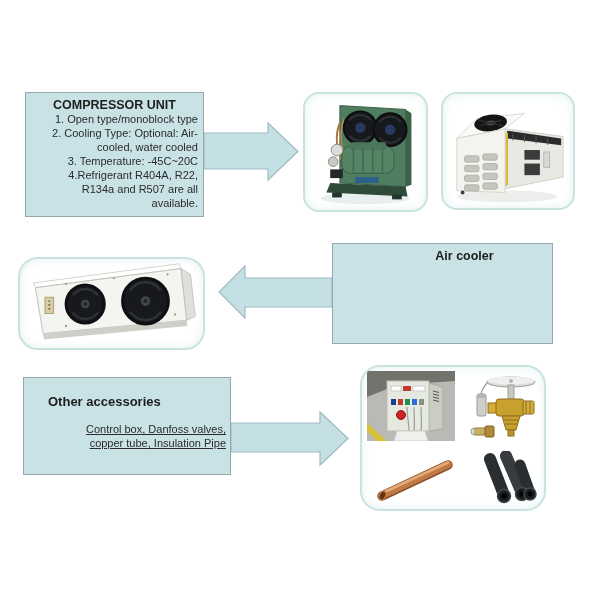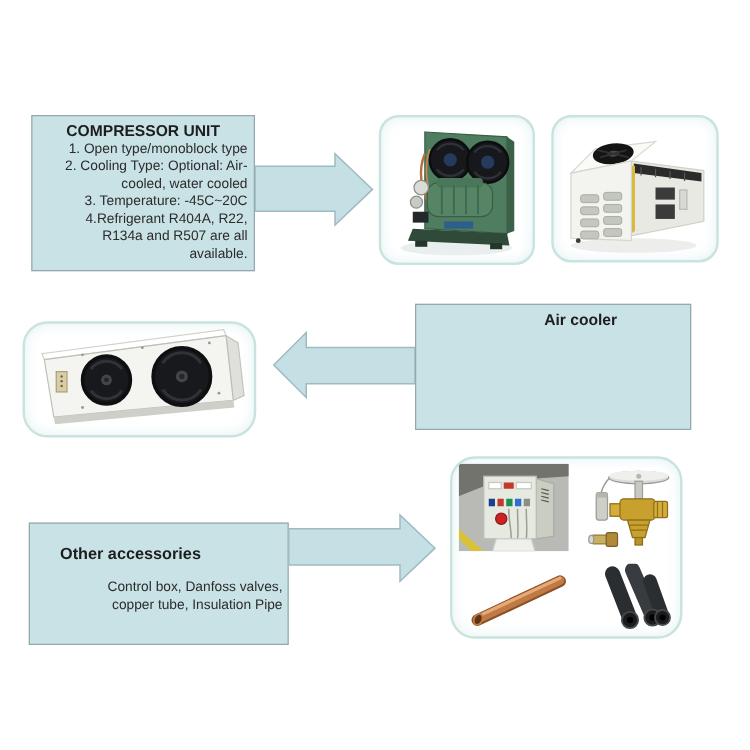--- a/index.html
+++ b/index.html
@@ -7,21 +7,21 @@
     position:relative;width:592px;height:600px;background:#ffffff;
     font-family:"Liberation Sans",sans-serif;overflow:hidden;
   }
   .info-box{
     position:absolute;background:#c9e2e6;border:1px solid #96a8ad;
     color:#2b2b2b;box-sizing:border-box;
   }
   .box-title{font-weight:bold;font-size:12.5px;text-align:center;padding-top:5px;color:#1d1d1d;}
   .box-body{font-size:11px;line-height:1.27;padding:1px 5px 0 7px;white-space:pre-line;text-align:right;}
   #accessories-box .box-title{text-align:left;padding:16px 0 0 24px;font-size:13px;}
-  #accessories-box .box-body{padding:14px 4px 0 4px;}
+  #accessories-box .box-body{padding:14px 4px 0 4px;text-decoration:underline;}
   .arrow{position:absolute;}
   .photo-frame{
     position:absolute;background:#ffffff;border:2px solid #c8e4dd;border-radius:16px;
     box-sizing:border-box;box-shadow:inset 0 0 10px rgba(175,214,225,0.35);overflow:hidden;
   }
   .photo-abs{position:absolute;}
   svg{display:block;}
 </style>
 </head>
 <body>
@@ -135,21 +135,21 @@
   </div>
 
   <svg class="arrow" style="left:218px;top:264px;" width="114" height="56" viewBox="0 0 114 56">
     <polygon points="114,14 27,14 27,2 1,28 27,54 27,43 114,43" fill="#c5e0e4" stroke="#9fbac1" stroke-width="1.2"></polygon>
   </svg>
 
   <div class="info-box" id="aircooler-box" style="left:332px;top:243px;width:221px;height:101px;padding-left:44px;">
     <div class="box-title">Air cooler</div>
   </div>
 
-  <div class="info-box" id="accessories-box" style="left:23px;top:418px;width:208px;height:98px;">
+  <div class="info-box" id="accessories-box" style="left:23px;top:377px;width:208px;height:98px;">
     <div class="box-title">Other accessories</div>
     <div class="box-body">Control box, Danfoss valves,
 copper tube, Insulation Pipe</div>
   </div>
 
   <svg class="arrow" style="left:231px;top:410px;" width="118" height="57" viewBox="0 0 118 57">
     <polygon points="0,13 89,13 89,2 117,28.5 89,55 89,42 0,42" fill="#c5e0e4" stroke="#9fbac1" stroke-width="1.2"></polygon>
   </svg>
 
   <div class="photo-frame" style="left:360px;top:365px;width:186px;height:146px;border-radius:20px;">

